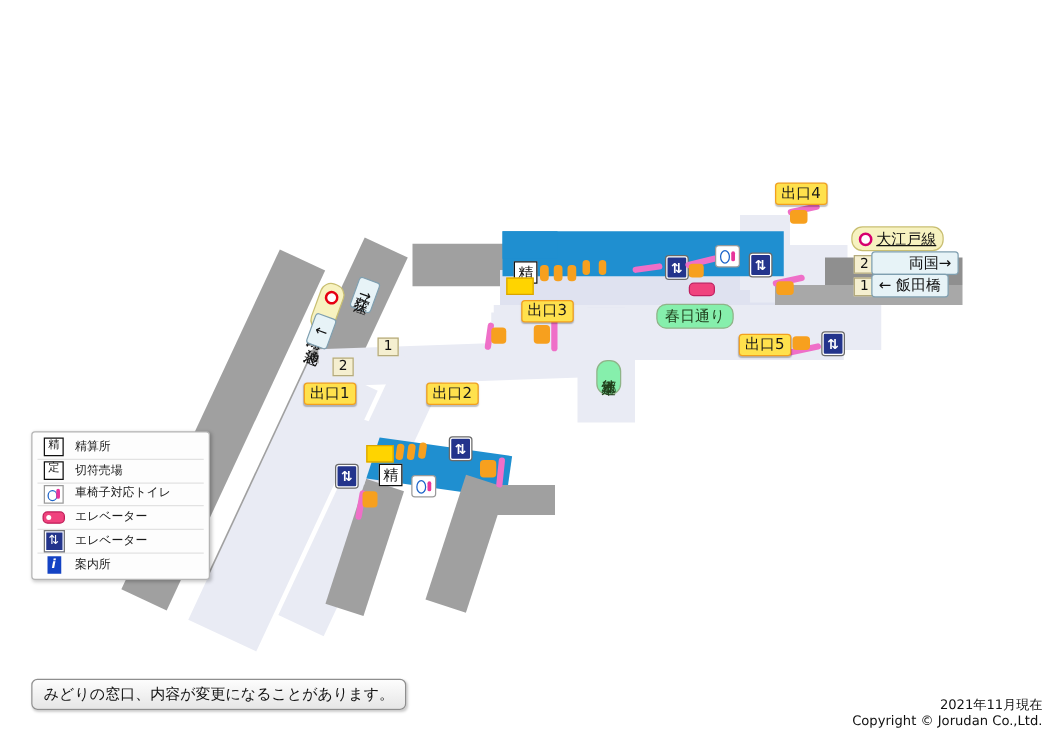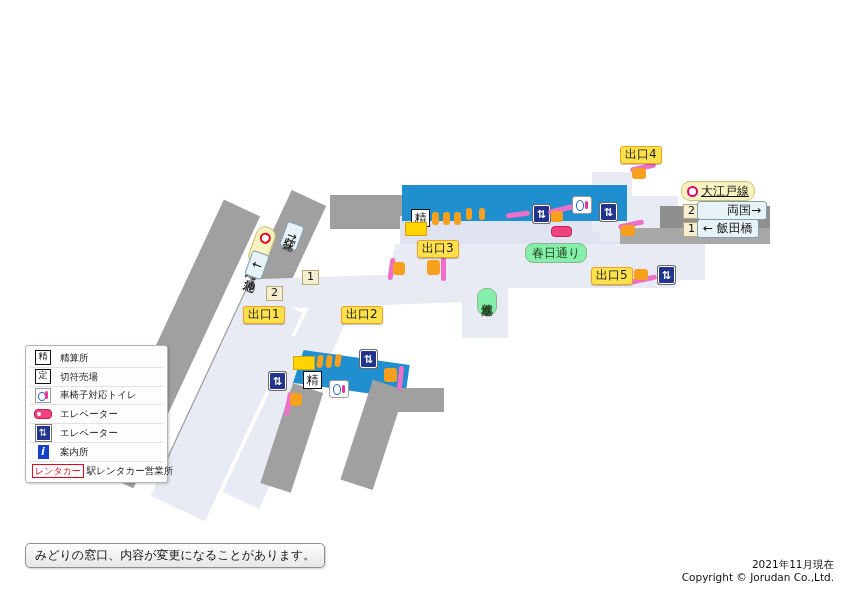--- a/index.html
+++ b/index.html
@@ -311,24 +311,20 @@
     <span class="lg-txt">エレベーター</span>
   </div>
 
   <div class="legend-row">
     <span class="lg-ico">
       <span class="lg-info">i</span>
       </span>
     <span class="lg-txt">案内所</span>
   </div>
 
-  <div class="legend-row" style="gap:3px;">
-    <span class="lg-rent">レンタカー</span>
-    <span class="lg-txt">駅レンタカー営業所</span>
-  </div>
 
 </div>
 
 <div class="notice">
   <span>みどりの窓口、内容が変更になることがあります。</span>
 </div>
 
 <div class="copy">
   <div>2021年11月現在</div>
   <div>Copyright © Jorudan Co.,Ltd.</div>

